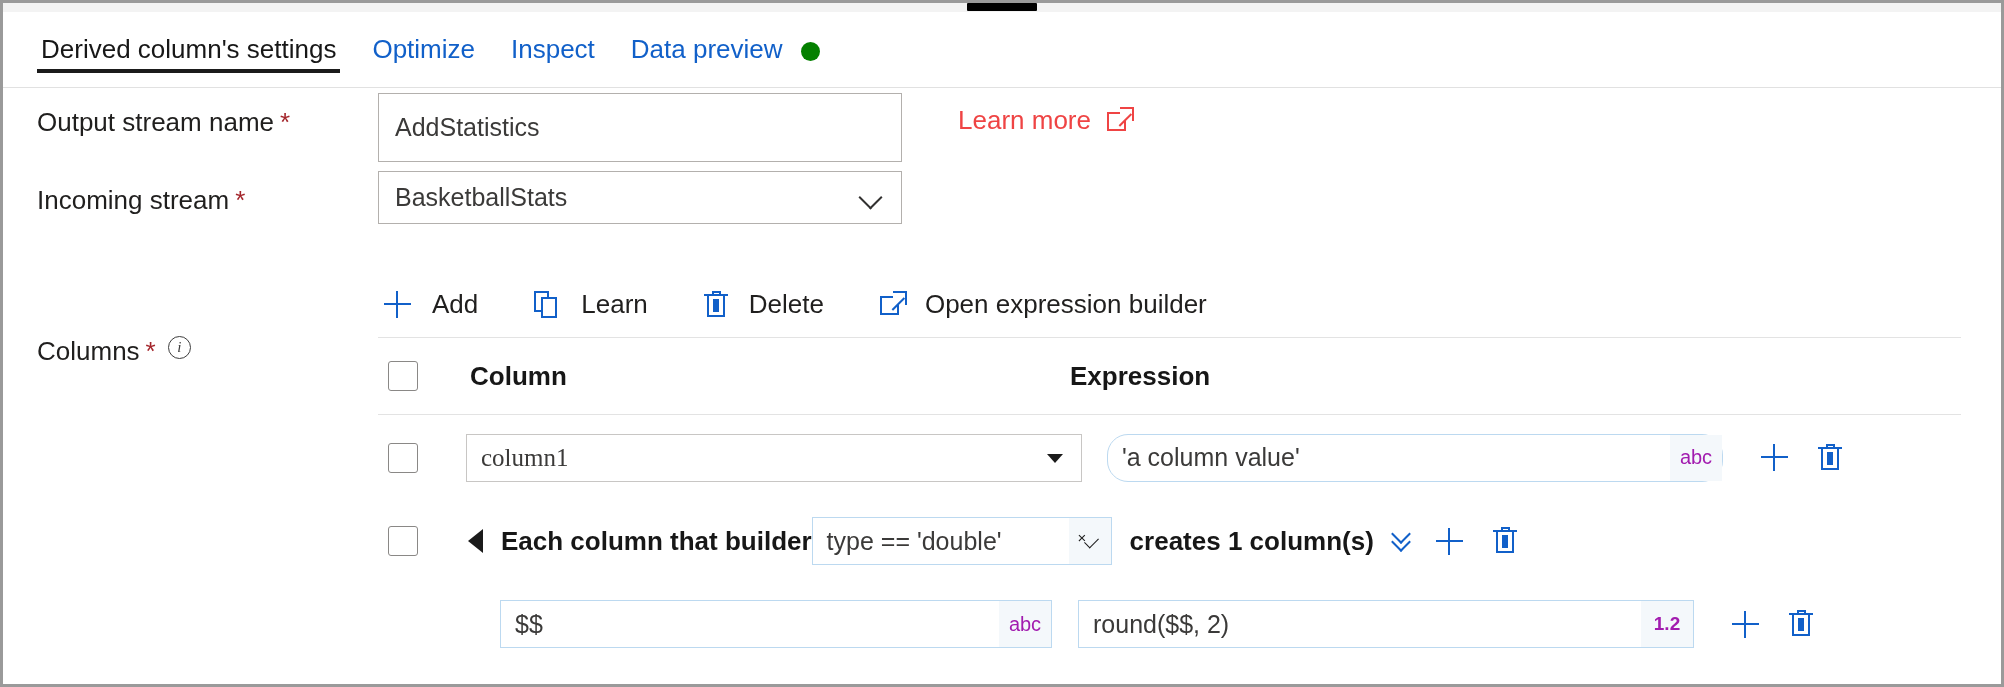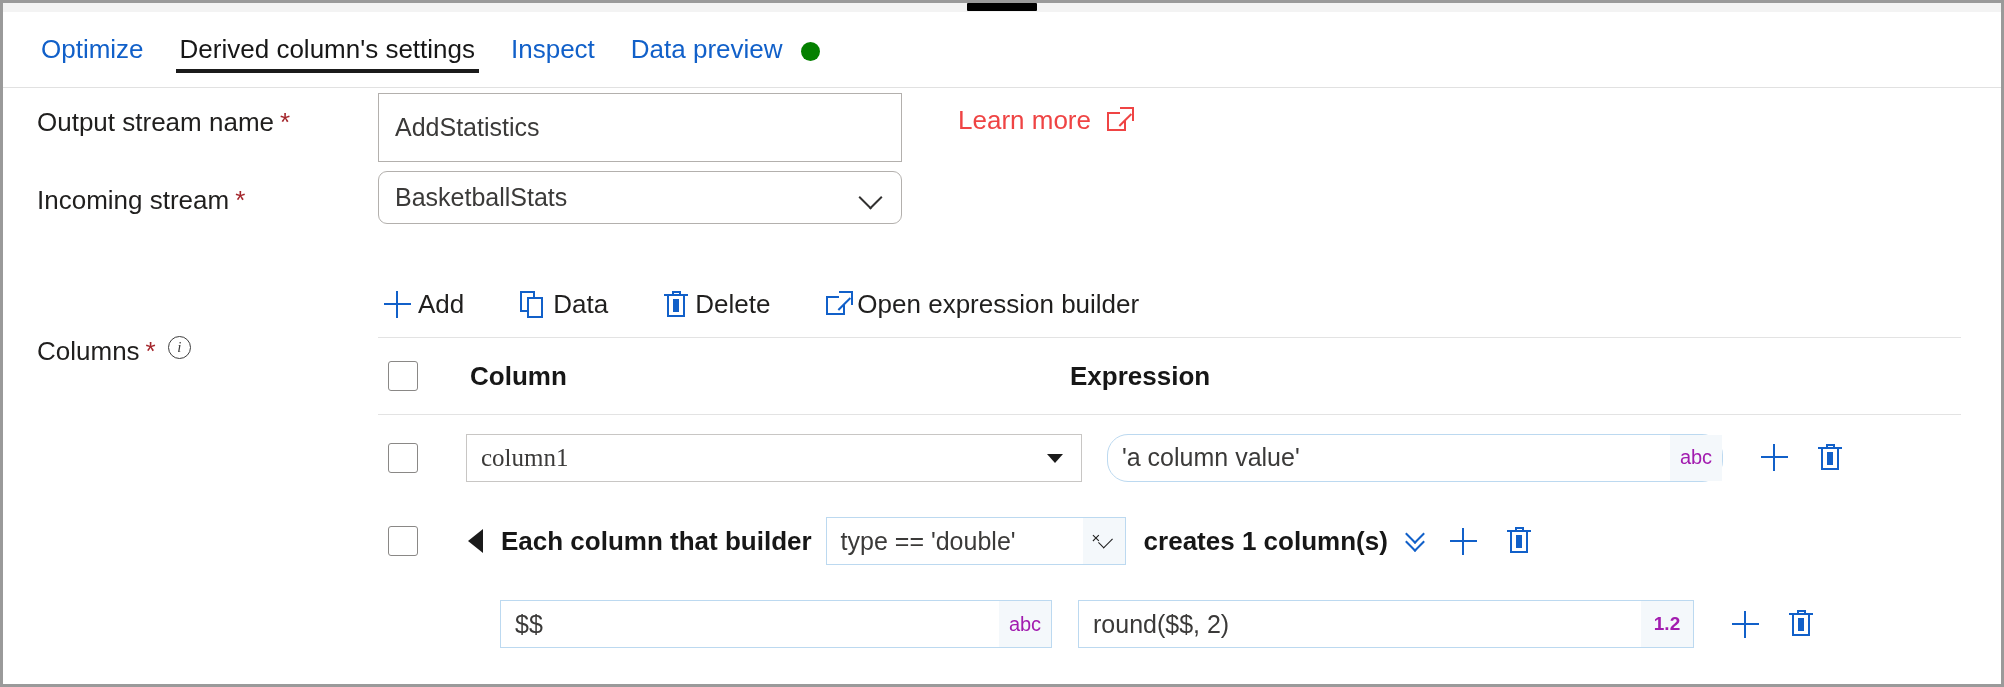--- a/index.html
+++ b/index.html
@@ -215,21 +215,21 @@
     position: absolute;
     left: 375px;
     top: 194px;
     display: flex;
     align-items: center;
     gap: 0px;
   }
   .cmd {
     display: flex;
     align-items: center;
-    gap: 7px;
+    gap: 21px;
     font-size: 26px;
     color: #201f1e;
     cursor: pointer;
     padding: 6px 24px 6px 6px;
     white-space: nowrap;
   }
   .cmd + .cmd { margin-left: 26px; }
 
   .plus-icon {
     display: inline-block;
@@ -422,21 +422,20 @@
   }
   .rule-label {
     font-size: 26px;
     font-weight: bold;
     color: #171717;
     margin-left: 18px;
     white-space: nowrap;
   }
   .rule-field {
     width: 300px;
-    margin-left: 14px;
   }
   .bool-badge {
     position: absolute;
     right: 0; top: 0; bottom: 0;
     width: 42px;
     background: #f4f8fb;
     display: flex;
     align-items: center;
     justify-content: center;
   }
@@ -496,25 +495,25 @@
 </style>
 </head>
 <body>
 
 <div class="screen">
 
   <div class="top-strip"></div>
   <div class="drag-handle"></div>
 
   <div class="tabbar">
+    <div class="tab active">
+      <span>Derived column's settings</span>
+    </div>
     <div class="tab">
       <span>Optimize</span>
-    </div>
-    <div class="tab active">
-      <span>Derived column's settings</span>
     </div>
     <div class="tab">
       <span>Inspect</span>
     </div>
     <div class="tab">
       <span>Data preview</span>
       <span class="status-dot"></span>
     </div>
   </div>
 
@@ -531,36 +530,36 @@
       <span>Learn more</span>
       <span class="ext-icon">
         <span class="box"></span>
           <span class="arrow"></span>
       </span>
     </div>
 
     <div class="row-label" style="left:34px; top:96px;">
       <span>Incoming stream</span><span class="req">*</span>
     </div>
-    <div class="textbox" style="left:375px; top:82px; width:524px; height:53px;border-radius:9px;">
+    <div class="textbox" style="left:375px; top:82px; width:524px; height:53px;">
       <span>BasketballStats</span>
       <span class="chev"></span>
     </div>
 
     <div class="cmdbar">
       <div class="cmd">
         <span class="plus-icon"></span>
         <span>Add</span>
       </div>
       <div class="cmd">
         <span class="clone-icon">
           <span class="back"></span>
             <span class="front"></span>
         </span>
-        <span>Data</span>
+        <span>Learn</span>
       </div>
       <div class="cmd">
         <span class="trash-icon">
           <span class="hdl"></span>
             <span class="lid"></span>
             <span class="can"></span>
             <span class="mid"></span>
         </span>
         <span>Delete</span>
       </div>

